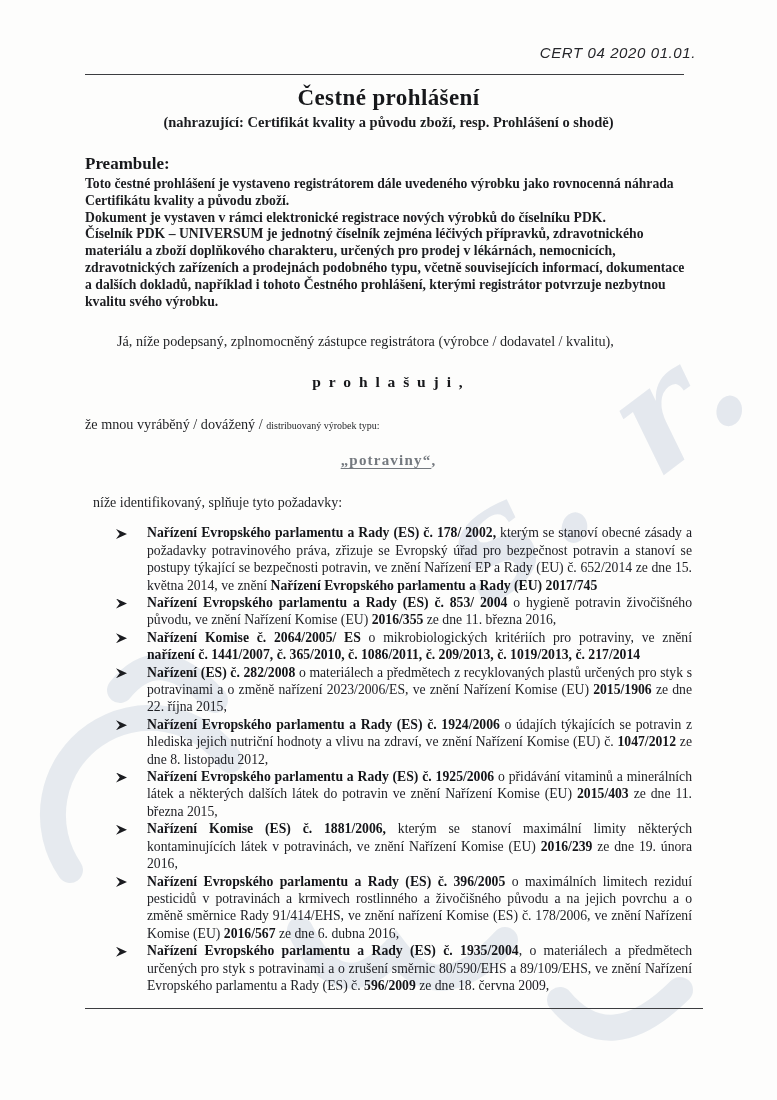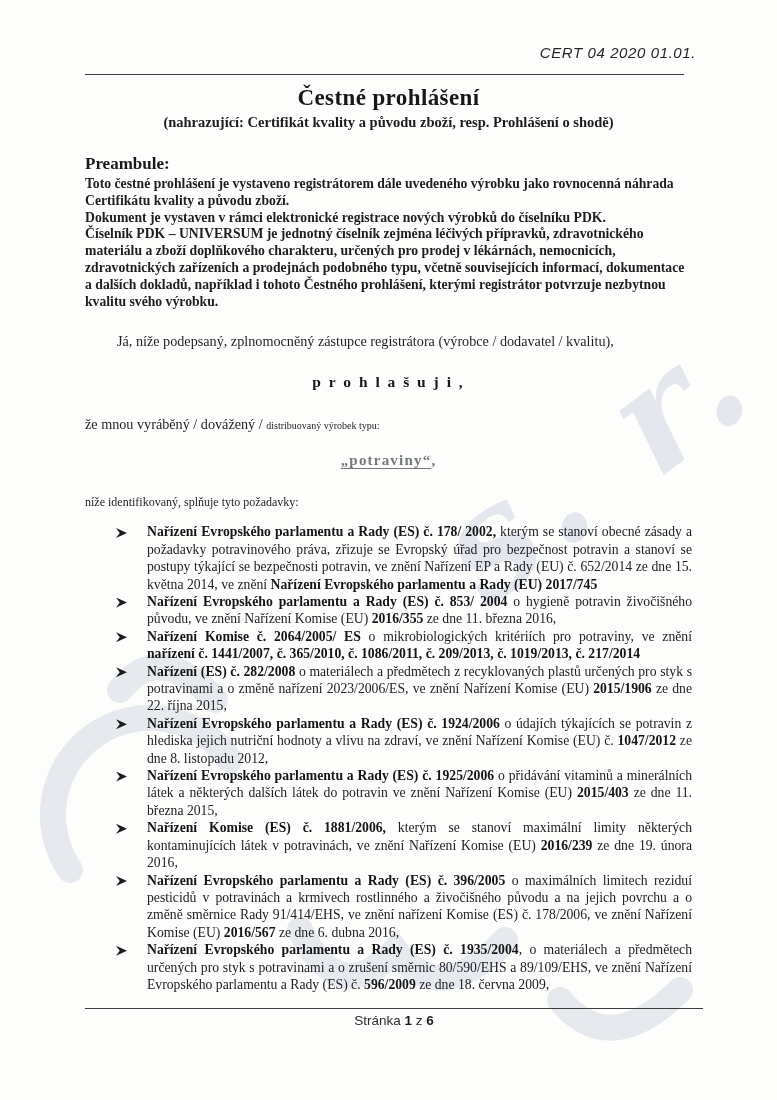--- a/index.html
+++ b/index.html
@@ -60,21 +60,21 @@
   .product-line .small{font-size:10px;}
   .product-type{
     margin:19px 0 0 0;text-align:center;
     font-size:15px;font-weight:bold;letter-spacing:1.2px;color:#74797f;
   }
   .product-type .underlined{
     text-decoration:underline;
     text-underline-offset:3px;
     margin-top:30px;
   }
-  .req-intro{margin:26px 0 0 0;font-size:12px;}
+  .req-intro{margin:26px 0 0 8px;font-size:14px;}
   .req-list{
     margin:13px 0 0 0;padding:0 0 0 62px;list-style:none;
   }
   .req-list li{
     position:relative;text-align:justify;
     font-size:13.7px;line-height:17.4px;color:#202126;
   }
   .req-list li b{color:#141519;}
   .req-marker{
     position:absolute;left:-31px;top:4.5px;
@@ -148,21 +148,15 @@
         <li><span class="req-marker"></span><b>Nařízení Evropského parlamentu a Rady (ES) č. 1924/2006 </b><span> o údajích týkajících se potravin z hlediska jejich nutriční hodnoty a vlivu na zdraví, ve znění Nařízení Komise (EU) č. </span><b>1047/2012</b><span> ze dne 8. listopadu 2012,</span></li>
         <li><span class="req-marker"></span><b>Nařízení Evropského parlamentu a Rady (ES) č. 1925/2006 </b><span> o přidávání vitaminů a minerálních látek a některých dalších látek do potravin ve znění Nařízení Komise (EU) </span><b>2015/403</b><span> ze dne 11. března 2015,</span></li>
         <li><span class="req-marker"></span><b>Nařízení Komise (ES) č. 1881/2006, </b><span>kterým se stanoví maximální limity některých kontaminujících látek v potravinách, ve znění Nařízení Komise (EU) </span><b>2016/239</b><span> ze dne 19. února 2016,</span></li>
         <li><span class="req-marker"></span><b>Nařízení Evropského parlamentu a Rady (ES) č. 396/2005 </b><span>o maximálních limitech reziduí pesticidů v potravinách a krmivech rostlinného a živočišného původu a na jejich povrchu a o změně směrnice Rady 91/414/EHS, ve znění nařízení Komise (ES) č. 178/2006, ve znění Nařízení Komise (EU) </span><b>2016/567</b><span> ze dne 6. dubna 2016,</span></li>
         <li><span class="req-marker"></span><b>Nařízení Evropského parlamentu a Rady (ES) č. 1935/2004</b><span>, o materiálech a předmětech určených pro styk s potravinami a o zrušení směrnic 80/590/EHS a 89/109/EHS, ve znění Nařízení Evropského parlamentu a Rady (ES) č. </span><b>596/2009</b><span> ze dne 18. června 2009,</span></li>
       </ul>
   </div>
 
   <div class="footer">
     <hr class="bottom-rule">
-    <div class="footer-text">
-      <span>Stránka</span>
-      <b>1</b>
-      <span>z</span>
-      <b>6</b>
-    </div>
   </div>
 
 </div>
 
 </body></html>

